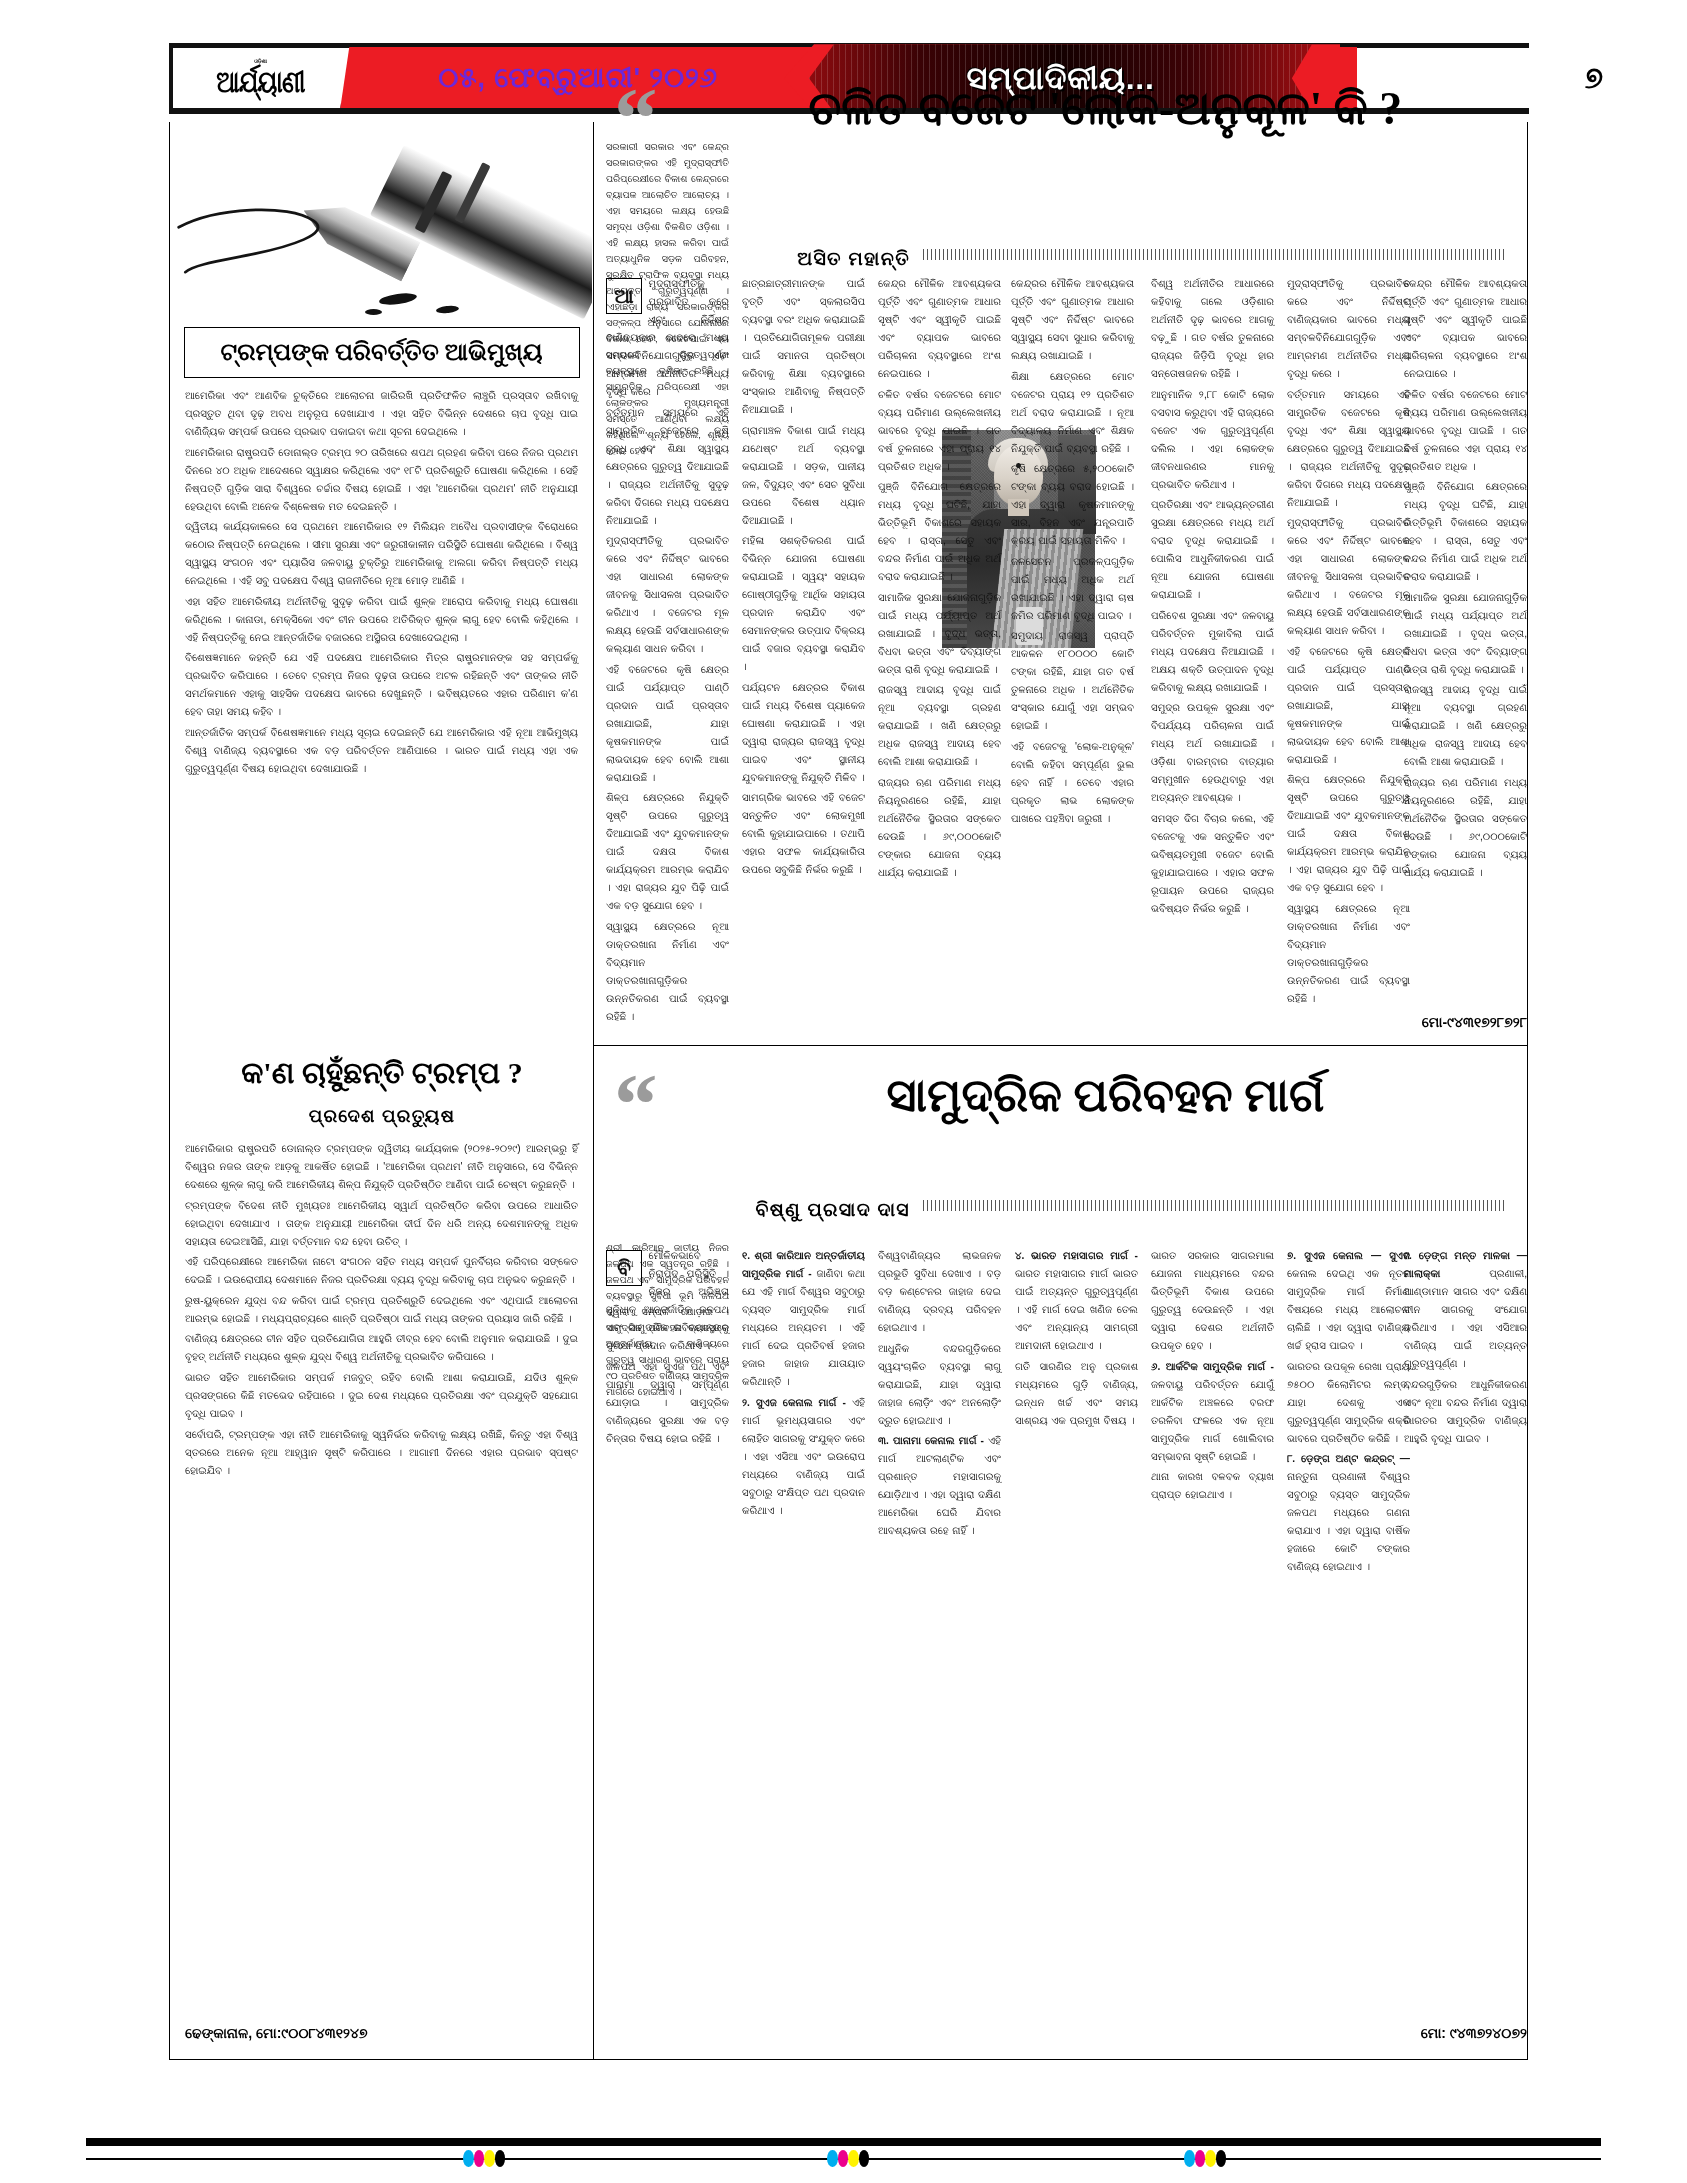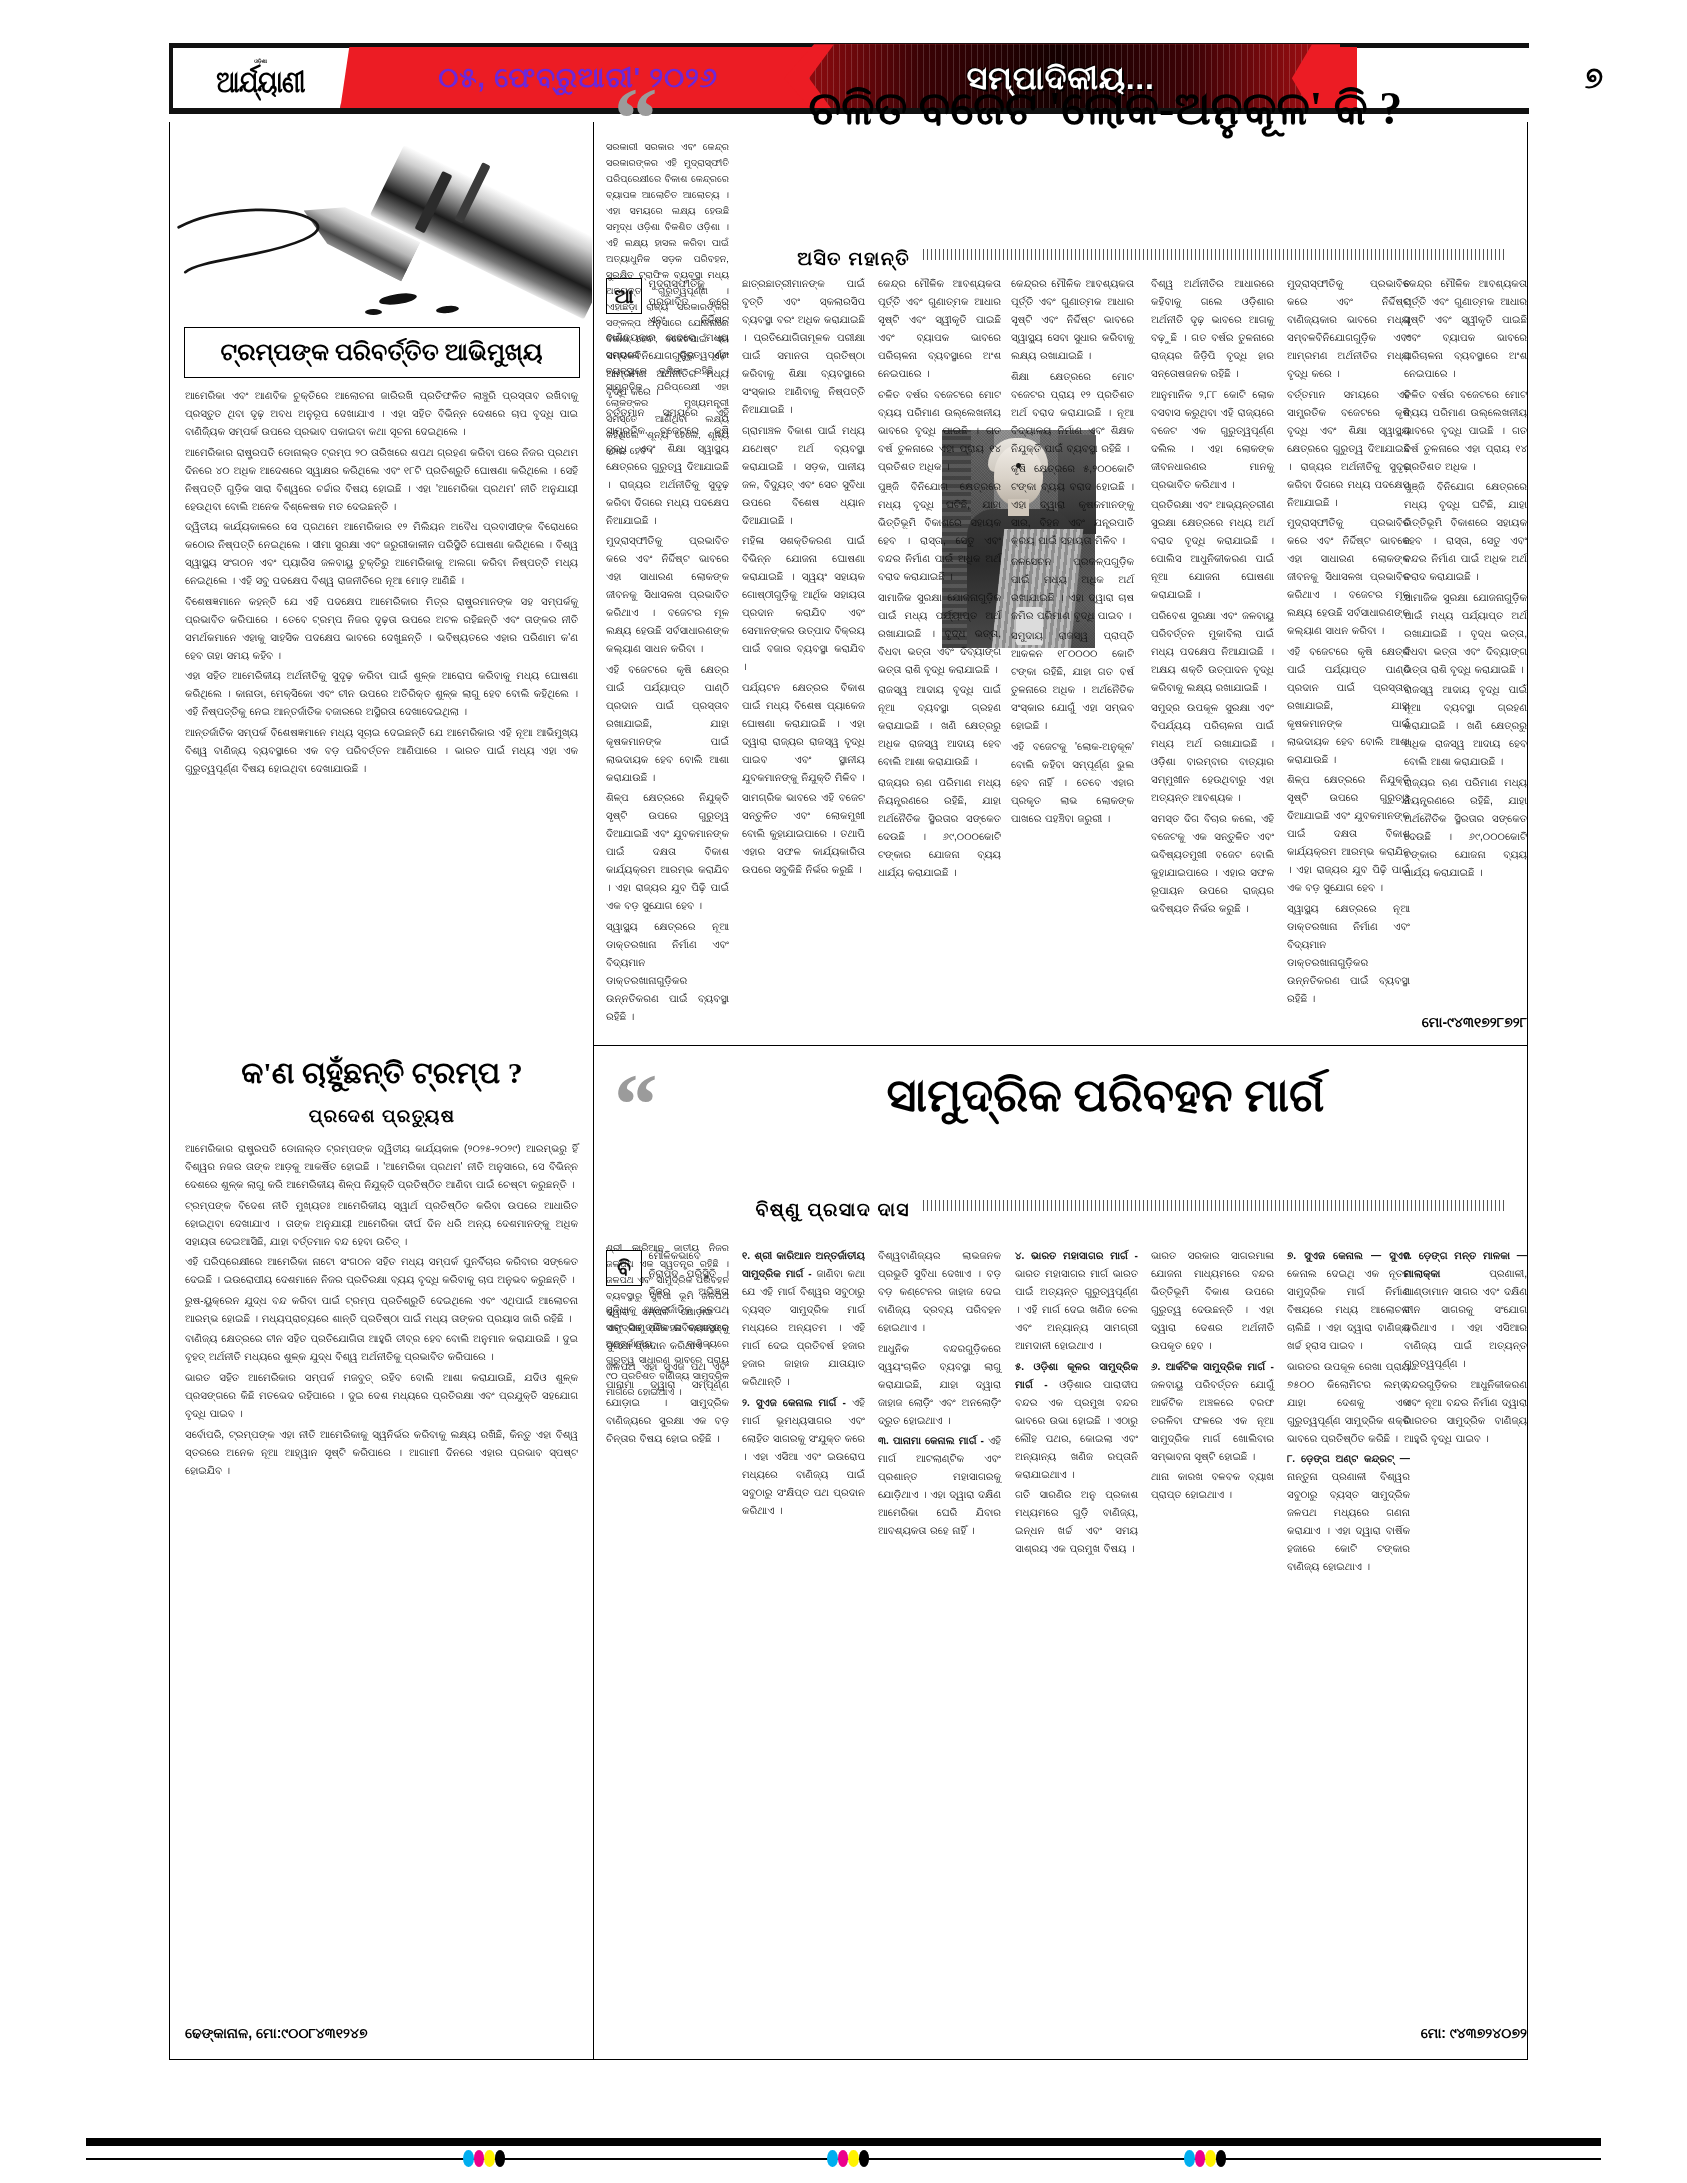--- a/index.html
+++ b/index.html
@@ -163,22 +163,22 @@
     </div>
 
     <div class="boxhead" style="left:14.6px;top:205px;width:394px;height:49px;">
       <span>ଟ୍ରମ୍ପଙ୍କ ପରିବର୍ତ୍ତିତ ଆଭିମୁଖ୍ୟ</span>
     </div>
 
     <div class="col" id="lc1" style="left:16px;top:265px;width:393px;height:635px;">
         <p>ଆମେରିକା ଏବଂ ଆଣବିକ ଚୁକ୍ତିରେ ଆଲୋଚନା ଜାରିରଖି ପ୍ରତିଫଳିତ ଲାଞ୍ଚୁରି ପ୍ରସ୍ତାବ ରଖିବାକୁ ପ୍ରସ୍ତୁତ ଥିବା ଦୃଢ଼ ଅବଧ ଅନୁରୂପ ଦେଖାଯାଏ । ଏହା ସହିତ ବିଭିନ୍ନ ଦେଶରେ ଚାପ ବୃଦ୍ଧି ପାଇ ବାଣିଜ୍ୟିକ ସମ୍ପର୍କ ଉପରେ ପ୍ରଭାବ ପକାଇବା କଥା ସୂଚନା ଦେଇଥିଲେ ।</p>
         <p>ଆମେରିକାର ରାଷ୍ଟ୍ରପତି ଡୋନାଲ୍ଡ ଟ୍ରମ୍ପ ୨୦ ତାରିଖରେ ଶପଥ ଗ୍ରହଣ କରିବା ପରେ ନିଜର ପ୍ରଥମ ଦିନରେ ୪୦ ଅଧିକ ଆଦେଶରେ ସ୍ୱାକ୍ଷର କରିଥିଲେ ଏବଂ ୧୮ଟି ପ୍ରତିଶ୍ରୁତି ଘୋଷଣା କରିଥିଲେ । ସେହି ନିଷ୍ପତ୍ତି ଗୁଡ଼ିକ ସାରା ବିଶ୍ୱରେ ଚର୍ଚ୍ଚାର ବିଷୟ ହୋଇଛି । ଏହା 'ଆମେରିକା ପ୍ରଥମ' ନୀତି ଅନୁଯାୟୀ ହେଉଥିବା ବୋଲି ଅନେକ ବିଶ୍ଳେଷକ ମତ ଦେଇଛନ୍ତି ।</p>
         <p>ଦ୍ୱିତୀୟ କାର୍ଯ୍ୟକାଳରେ ସେ ପ୍ରଥମେ ଆମେରିକାର ୧୨ ମିଲିୟନ ଅବୈଧ ପ୍ରବାସୀଙ୍କ ବିରୋଧରେ କଠୋର ନିଷ୍ପତ୍ତି ନେଇଥିଲେ । ସୀମା ସୁରକ୍ଷା ଏବଂ ଜରୁରୀକାଳୀନ ପରିସ୍ଥିତି ଘୋଷଣା କରିଥିଲେ । ବିଶ୍ୱ ସ୍ୱାସ୍ଥ୍ୟ ସଂଗଠନ ଏବଂ ପ୍ୟାରିସ ଜଳବାୟୁ ଚୁକ୍ତିରୁ ଆମେରିକାକୁ ଅଲଗା କରିବା ନିଷ୍ପତ୍ତି ମଧ୍ୟ ନେଇଥିଲେ । ଏହି ସବୁ ପଦକ୍ଷେପ ବିଶ୍ୱ ରାଜନୀତିରେ ନୂଆ ମୋଡ଼ ଆଣିଛି ।</p>
+        <p>ଏହା ସହିତ ଆମେରିକୀୟ ଅର୍ଥନୀତିକୁ ସୁଦୃଢ଼ କରିବା ପାଇଁ ଶୁଳ୍କ ଆରୋପ କରିବାକୁ ମଧ୍ୟ ଘୋଷଣା କରିଥିଲେ । କାନାଡା, ମେକ୍ସିକୋ ଏବଂ ଚୀନ ଉପରେ ଅତିରିକ୍ତ ଶୁଳ୍କ ଲାଗୁ ହେବ ବୋଲି କହିଥିଲେ । ଏହି ନିଷ୍ପତ୍ତିକୁ ନେଇ ଆନ୍ତର୍ଜାତିକ ବଜାରରେ ଅସ୍ଥିରତା ଦେଖାଦେଇଥିଲା ।</p>
         <p>ବିଶେଷଜ୍ଞମାନେ କହନ୍ତି ଯେ ଏହି ପଦକ୍ଷେପ ଆମେରିକାର ମିତ୍ର ରାଷ୍ଟ୍ରମାନଙ୍କ ସହ ସମ୍ପର୍କକୁ ପ୍ରଭାବିତ କରିପାରେ । ତେବେ ଟ୍ରମ୍ପ ନିଜର ଦୃଢ଼ତା ଉପରେ ଅଟଳ ରହିଛନ୍ତି ଏବଂ ତାଙ୍କର ନୀତି ସମର୍ଥକମାନେ ଏହାକୁ ସାହସିକ ପଦକ୍ଷେପ ଭାବରେ ଦେଖୁଛନ୍ତି । ଭବିଷ୍ୟତରେ ଏହାର ପରିଣାମ କ'ଣ ହେବ ତାହା ସମୟ କହିବ ।</p>
-        <p>ଏହା ସହିତ ଆମେରିକୀୟ ଅର୍ଥନୀତିକୁ ସୁଦୃଢ଼ କରିବା ପାଇଁ ଶୁଳ୍କ ଆରୋପ କରିବାକୁ ମଧ୍ୟ ଘୋଷଣା କରିଥିଲେ । କାନାଡା, ମେକ୍ସିକୋ ଏବଂ ଚୀନ ଉପରେ ଅତିରିକ୍ତ ଶୁଳ୍କ ଲାଗୁ ହେବ ବୋଲି କହିଥିଲେ । ଏହି ନିଷ୍ପତ୍ତିକୁ ନେଇ ଆନ୍ତର୍ଜାତିକ ବଜାରରେ ଅସ୍ଥିରତା ଦେଖାଦେଇଥିଲା ।</p>
         <p>ଆନ୍ତର୍ଜାତିକ ସମ୍ପର୍କ ବିଶେଷଜ୍ଞମାନେ ମଧ୍ୟ ସୂଚାଇ ଦେଇଛନ୍ତି ଯେ ଆମେରିକାର ଏହି ନୂଆ ଆଭିମୁଖ୍ୟ ବିଶ୍ୱ ବାଣିଜ୍ୟ ବ୍ୟବସ୍ଥାରେ ଏକ ବଡ଼ ପରିବର୍ତ୍ତନ ଆଣିପାରେ । ଭାରତ ପାଇଁ ମଧ୍ୟ ଏହା ଏକ ଗୁରୁତ୍ୱପୂର୍ଣ୍ଣ ବିଷୟ ହୋଇଥିବା ଦେଖାଯାଉଛି ।</p>
       </div>
 
     <div class="bighead" style="left:16px;top:934px;width:394px;text-align:center;font-size:30px;">କ'ଣ ଚାହୁଁଛନ୍ତି ଟ୍ରମ୍ପ ?</div>
     <div class="byline" style="left:16px;top:984px;width:394px;text-align:center;font-size:18px;">ପ୍ରଦେଶ ପ୍ରତ୍ୟୁଷ</div>
 
     <div class="col" id="lc2" style="left:16px;top:1018px;width:393px;height:873px;">
         <p>ଆମେରିକାର ରାଷ୍ଟ୍ରପତି ଡୋନାଲ୍ଡ ଟ୍ରମ୍ପଙ୍କ ଦ୍ୱିତୀୟ କାର୍ଯ୍ୟକାଳ (୨୦୨୫-୨୦୨୯) ଆରମ୍ଭରୁ ହିଁ ବିଶ୍ୱର ନଜର ତାଙ୍କ ଆଡ଼କୁ ଆକର୍ଷିତ ହୋଇଛି । 'ଆମେରିକା ପ୍ରଥମ' ନୀତି ଅନୁସାରେ, ସେ ବିଭିନ୍ନ ଦେଶରେ ଶୁଳ୍କ ଲାଗୁ କରି ଆମେରିକୀୟ ଶିଳ୍ପ ନିଯୁକ୍ତି ପ୍ରତିଷ୍ଠିତ ଆଣିବା ପାଇଁ ଚେଷ୍ଟା କରୁଛନ୍ତି ।</p>
         <p>ଟ୍ରମ୍ପଙ୍କ ବିଦେଶ ନୀତି ମୁଖ୍ୟତଃ ଆମେରିକୀୟ ସ୍ୱାର୍ଥ ପ୍ରତିଷ୍ଠିତ କରିବା ଉପରେ ଆଧାରିତ ହୋଇଥିବା ଦେଖାଯାଏ । ତାଙ୍କ ଅନୁଯାୟୀ ଆମେରିକା ଦୀର୍ଘ ଦିନ ଧରି ଅନ୍ୟ ଦେଶମାନଙ୍କୁ ଅଧିକ ସହାୟତା ଦେଇଆସିଛି, ଯାହା ବର୍ତ୍ତମାନ ବନ୍ଦ ହେବା ଉଚିତ୍ ।</p>
         <p>ଏହି ପରିପ୍ରେକ୍ଷୀରେ ଆମେରିକା ନାଟୋ ସଂଗଠନ ସହିତ ମଧ୍ୟ ସମ୍ପର୍କ ପୁନର୍ବିଚାର କରିବାର ସଙ୍କେତ ଦେଇଛି । ଇଉରୋପୀୟ ଦେଶମାନେ ନିଜର ପ୍ରତିରକ୍ଷା ବ୍ୟୟ ବୃଦ୍ଧି କରିବାକୁ ଚାପ ଅନୁଭବ କରୁଛନ୍ତି ।</p>
@@ -289,21 +289,20 @@
         <p><b>୧.</b> <b>ଶ୍ରୀ କାରିଆନ ଅନ୍ତର୍ଜାତୀୟ ସାମୁଦ୍ରିକ ମାର୍ଗ -</b> <span>ଜାଣିବା କଥା ଯେ ଏହି ମାର୍ଗ ବିଶ୍ୱର ସବୁଠାରୁ ବ୍ୟସ୍ତ ସାମୁଦ୍ରିକ ମାର୍ଗ ମଧ୍ୟରେ ଅନ୍ୟତମ । ଏହି ମାର୍ଗ ଦେଇ ପ୍ରତିବର୍ଷ ହଜାର ହଜାର ଜାହାଜ ଯାତାୟାତ କରିଥାନ୍ତି ।</span></p>
         <p><b>୨.</b> <b>ସୁଏଜ କେନାଲ ମାର୍ଗ -</b> <span>ଏହି ମାର୍ଗ ଭୂମଧ୍ୟସାଗର ଏବଂ ଲୋହିତ ସାଗରକୁ ସଂଯୁକ୍ତ କରେ । ଏହା ଏସିଆ ଏବଂ ଇଉରୋପ ମଧ୍ୟରେ ବାଣିଜ୍ୟ ପାଇଁ ସବୁଠାରୁ ସଂକ୍ଷିପ୍ତ ପଥ ପ୍ରଦାନ କରିଥାଏ ।</span></p>
       </div>
     <div class="col mrcol" id="mr2" style="left:709px;top:1125px;width:123px;height:767px;">
         <p>ବିଶ୍ୱବାଣିଜ୍ୟର ଲାଭଜନକ ପ୍ରଭୁତି ସୁବିଧା ଦେଖାଏ । ବଡ଼ ବଡ଼ କଣ୍ଟେନର ଜାହାଜ ଦେଇ ବାଣିଜ୍ୟ ଦ୍ରବ୍ୟ ପରିବହନ ହୋଇଥାଏ ।</p>
         <p>ଆଧୁନିକ ବନ୍ଦରଗୁଡ଼ିକରେ ସ୍ୱୟଂଚାଳିତ ବ୍ୟବସ୍ଥା ଲାଗୁ କରାଯାଇଛି, ଯାହା ଦ୍ୱାରା ଜାହାଜ ଲୋଡ଼ିଂ ଏବଂ ଅନଲୋଡ଼ିଂ ଦ୍ରୁତ ହୋଇଥାଏ ।</p>
         <p><b>୩.</b> <b>ପାନାମା କେନାଲ ମାର୍ଗ -</b> <span>ଏହି ମାର୍ଗ ଆଟଲାଣ୍ଟିକ ଏବଂ ପ୍ରଶାନ୍ତ ମହାସାଗରକୁ ଯୋଡ଼ିଥାଏ । ଏହା ଦ୍ୱାରା ଦକ୍ଷିଣ ଆମେରିକା ଘେରି ଯିବାର ଆବଶ୍ୟକତା ରହେ ନାହିଁ ।</span></p>
       </div>
     <div class="col mrcol" id="mr3" style="left:846px;top:1125px;width:123px;height:767px;">
         <p><b>୪.</b> <b>ଭାରତ ମହାସାଗର ମାର୍ଗ -</b> <span>ଭାରତ ମହାସାଗର ମାର୍ଗ ଭାରତ ପାଇଁ ଅତ୍ୟନ୍ତ ଗୁରୁତ୍ୱପୂର୍ଣ୍ଣ । ଏହି ମାର୍ଗ ଦେଇ ଖଣିଜ ତେଲ ଏବଂ ଅନ୍ୟାନ୍ୟ ସାମଗ୍ରୀ ଆମଦାନୀ ହୋଇଥାଏ ।</span></p>
-        <p><b>୫.</b> <b>ଓଡ଼ିଶା କୂଳର ସାମୁଦ୍ରିକ ମାର୍ଗ -</b> <span>ଓଡ଼ିଶାର ପାରାଦୀପ ବନ୍ଦର ଏକ ପ୍ରମୁଖ ବନ୍ଦର ଭାବରେ ଉଭା ହୋଇଛି । ଏଠାରୁ ଲୌହ ପଥର, କୋଇଲା ଏବଂ ଅନ୍ୟାନ୍ୟ ଖଣିଜ ରପ୍ତାନି କରାଯାଇଥାଏ ।</span></p>
         <p>ଗତି ସାରଣିର ଅନୁ ପ୍ରକାଶ ମଧ୍ୟମରେ ଗୁଡ଼ି ବାଣିଜ୍ୟ, ଇନ୍ଧନ ଖର୍ଚ୍ଚ ଏବଂ ସମୟ ସାଶ୍ରୟ ଏକ ପ୍ରମୁଖ ବିଷୟ ।</p>
       </div>
     <div class="col mrcol" id="mr4" style="left:982px;top:1125px;width:123px;height:767px;">
         <p>ଭାରତ ସରକାର ସାଗରମାଳା ଯୋଜନା ମାଧ୍ୟମରେ ବନ୍ଦର ଭିତ୍ତିଭୂମି ବିକାଶ ଉପରେ ଗୁରୁତ୍ୱ ଦେଉଛନ୍ତି । ଏହା ଦ୍ୱାରା ଦେଶର ଅର୍ଥନୀତି ଉପକୃତ ହେବ ।</p>
         <p><b>୬.</b> <b>ଆର୍କଟିକ ସାମୁଦ୍ରିକ ମାର୍ଗ -</b> <span>ଜଳବାୟୁ ପରିବର୍ତ୍ତନ ଯୋଗୁଁ ଆର୍କଟିକ ଅଞ୍ଚଳରେ ବରଫ ତରଳିବା ଫଳରେ ଏକ ନୂଆ ସାମୁଦ୍ରିକ ମାର୍ଗ ଖୋଲିବାର ସମ୍ଭାବନା ସୃଷ୍ଟି ହୋଇଛି ।</span></p>
         <p>ଥାନା କାରଖ ବଳବକ ବ୍ୟାଖ ପ୍ରାପ୍ତ ହୋଇଥାଏ ।</p>
       </div>
     <div class="col mrcol" id="mr5" style="left:1118px;top:1125px;width:123px;height:767px;">
         <p><b>୭.</b> <b>ସୁଏଜ କେନାଲ — ସୁଏଜ</b> <span>କେନାଲ ଦେଇଥି ଏକ ନୂତନ ସାମୁଦ୍ରିକ ମାର୍ଗ ନିର୍ମାଣ ବିଷୟରେ ମଧ୍ୟ ଆଲୋଚନା ଚାଲିଛି । ଏହା ଦ୍ୱାରା ବାଣିଜ୍ୟ ଖର୍ଚ୍ଚ ହ୍ରାସ ପାଇବ ।</span></p>
         <p>ଭାରତର ଉପକୂଳ ରେଖା ପ୍ରାୟ ୭୫୦୦ କିଲୋମିଟର ଲମ୍ବ, ଯାହା ଦେଶକୁ ଏକ ଗୁରୁତ୍ୱପୂର୍ଣ୍ଣ ସାମୁଦ୍ରିକ ଶକ୍ତି ଭାବରେ ପ୍ରତିଷ୍ଠିତ କରିଛି ।</p>

